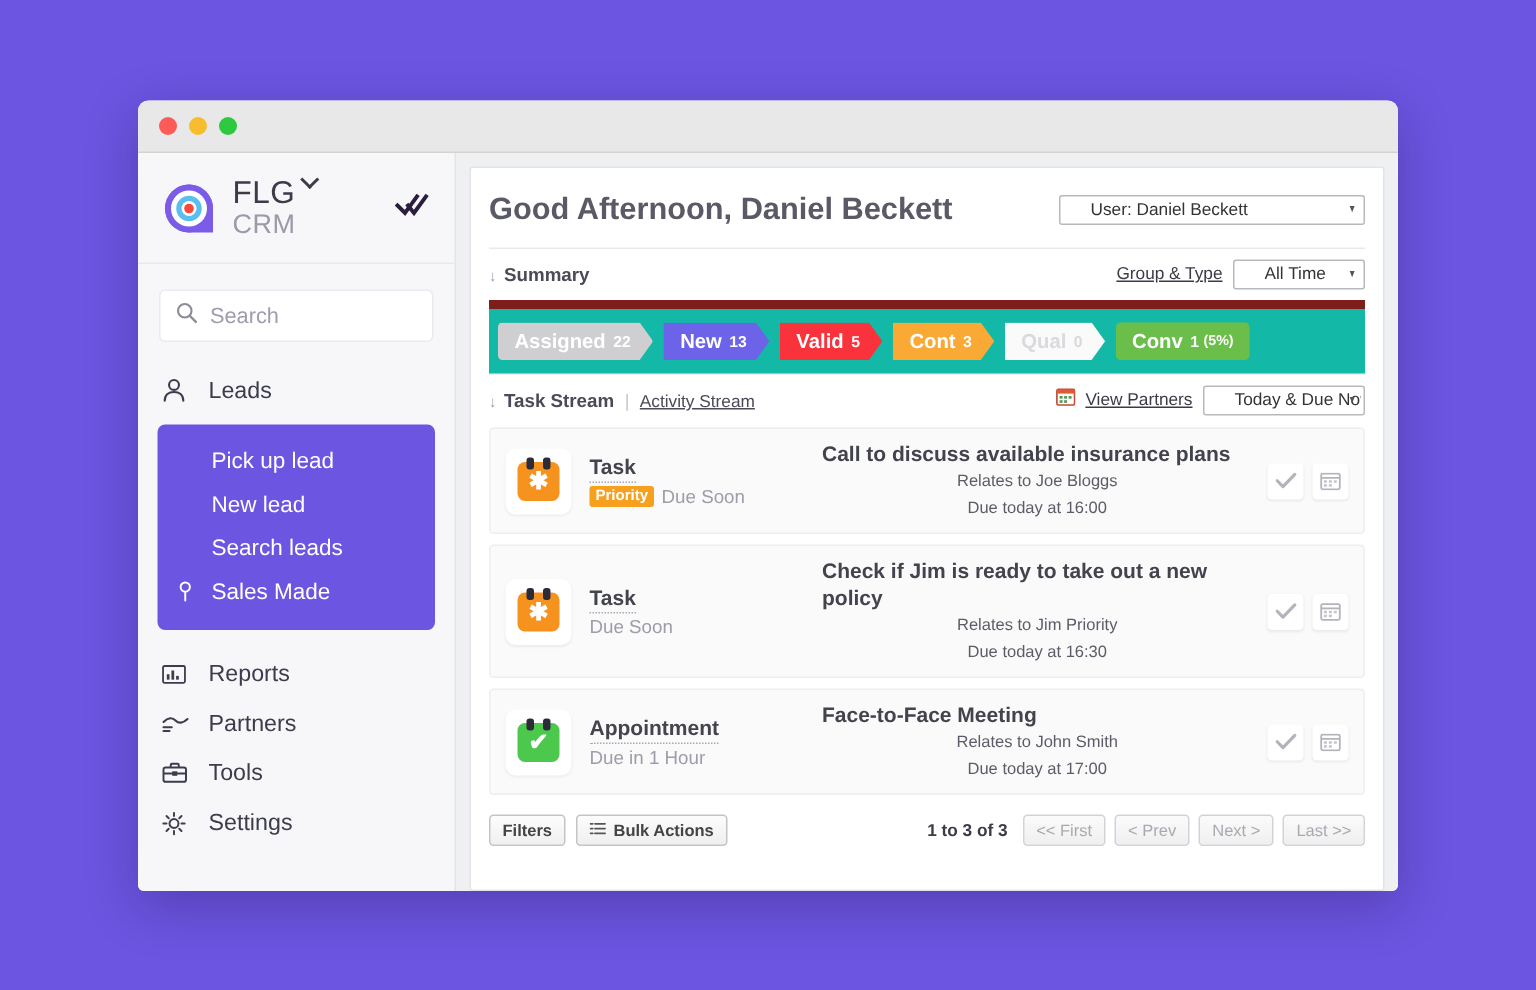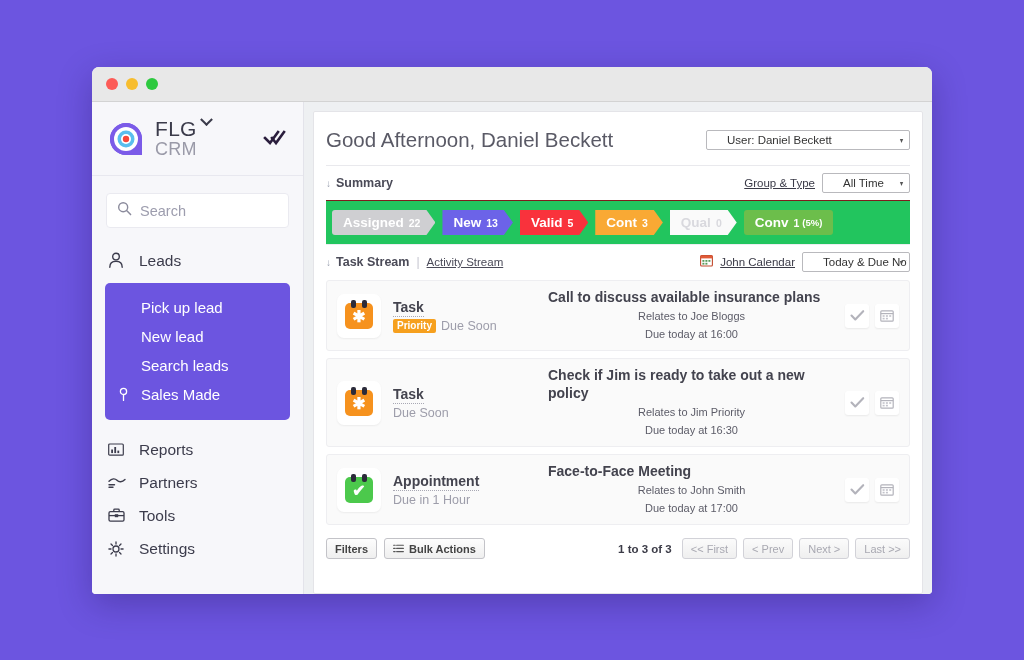--- a/index.html
+++ b/index.html
@@ -140,21 +140,21 @@
     padding: 0 12px;
     overflow: hidden;
   }
 
   .greet-row {
     display: flex; align-items: center;
     justify-content: space-between;
     padding: 16px 0 13px 0;
     border-bottom: 1px solid #e9e9ed;
   }
-  .greeting { font-size: 20.5px; color: #5a5a66; font-weight: normal; text-align: center; }
+  .greeting { font-size: 20.5px; color: #5a5a66; font-weight: bold; text-align: center; }
 
   select.ui-select {
     font-family: "Liberation Sans", sans-serif;
     font-size: 11.5px;
     color: #333;
     background: #ffffff;
     border: 1px solid #b9b9bd;
     border-radius: 2px;
     height: 20px;
     padding: 0 2px 0 20px;
@@ -183,23 +183,23 @@
   .section-title { font-size: 12.5px; font-weight: bold; color: #4b4b58; }
   .pipe { color: #c5c5cf; margin: 0 7px; font-size: 12px; }
   .link {
     font-size: 11.5px; color: #4a4a58;
     text-decoration: underline; cursor: pointer;
   }
   .section-right { display: flex; align-items: center; gap: 7px; }
   .small-link { font-size: 11.5px; color: #3b3b48; text-decoration: underline; }
 
   .summary-band {
-    border-top: 1px solid #7f1d1d;
+    border-top: 6px solid #7f1d1d;
     border-bottom: 1px solid #ededf1;
-    background: #22c55e;
+    background: #14b8a6;
     padding: 9px 6px;
   }
   .funnel { display: flex; align-items: center; }
   .chev {
     position: relative;
     height: 25px;
     display: flex; align-items: center;
     padding: 0 15px 0 11px;
     margin-right: 7px;
     color: #ffffff;
@@ -537,21 +537,21 @@
               <svg width="13" height="13" viewBox="0 0 13 13">
                 <rect x="0.6" y="1.6" width="11.8" height="10.4" rx="1" fill="#ffffff" stroke="#c24a2e" stroke-width="1.1"></rect>
                 <rect x="0.6" y="1.6" width="11.8" height="2.8" fill="#e05a38"></rect>
                 <rect x="2.4" y="6" width="2" height="1.8" fill="#5a9a5a"></rect>
                 <rect x="5.4" y="6" width="2" height="1.8" fill="#5a9a5a"></rect>
                 <rect x="8.4" y="6" width="2" height="1.8" fill="#5a9a5a"></rect>
                 <rect x="2.4" y="8.8" width="2" height="1.8" fill="#5a9a5a"></rect>
                 <rect x="5.4" y="8.8" width="2" height="1.8" fill="#5a9a5a"></rect>
               </svg>
             </span>
-            <span class="small-link">John Calendar</span>
+            <span class="small-link">View Partners</span>
             <span class="select-shell">
               <select class="ui-select today-select">
                 <option>Today &amp; Due Now</option>
               </select>
             </span>
           </div>
         </div>
 
         <div class="stream-wrap">
 

